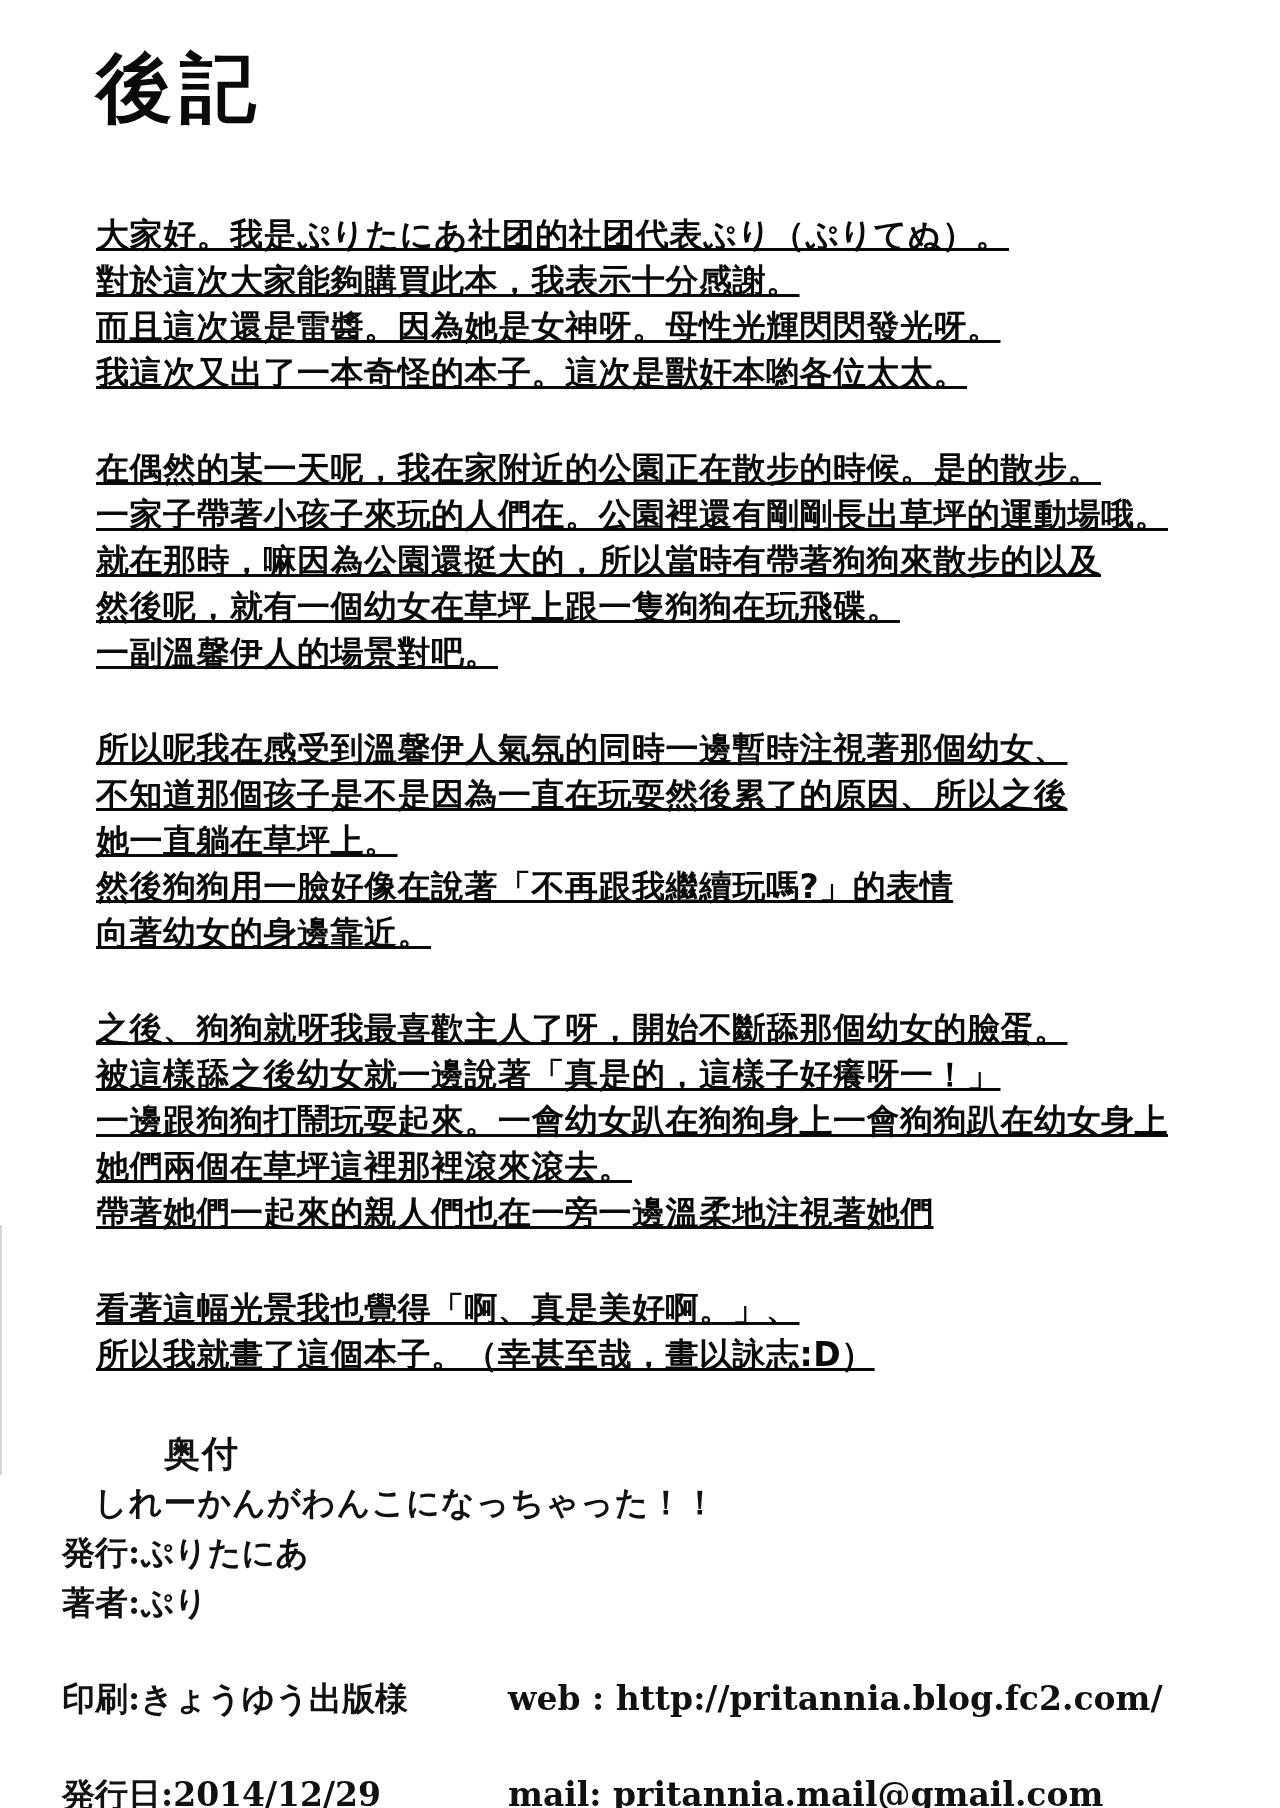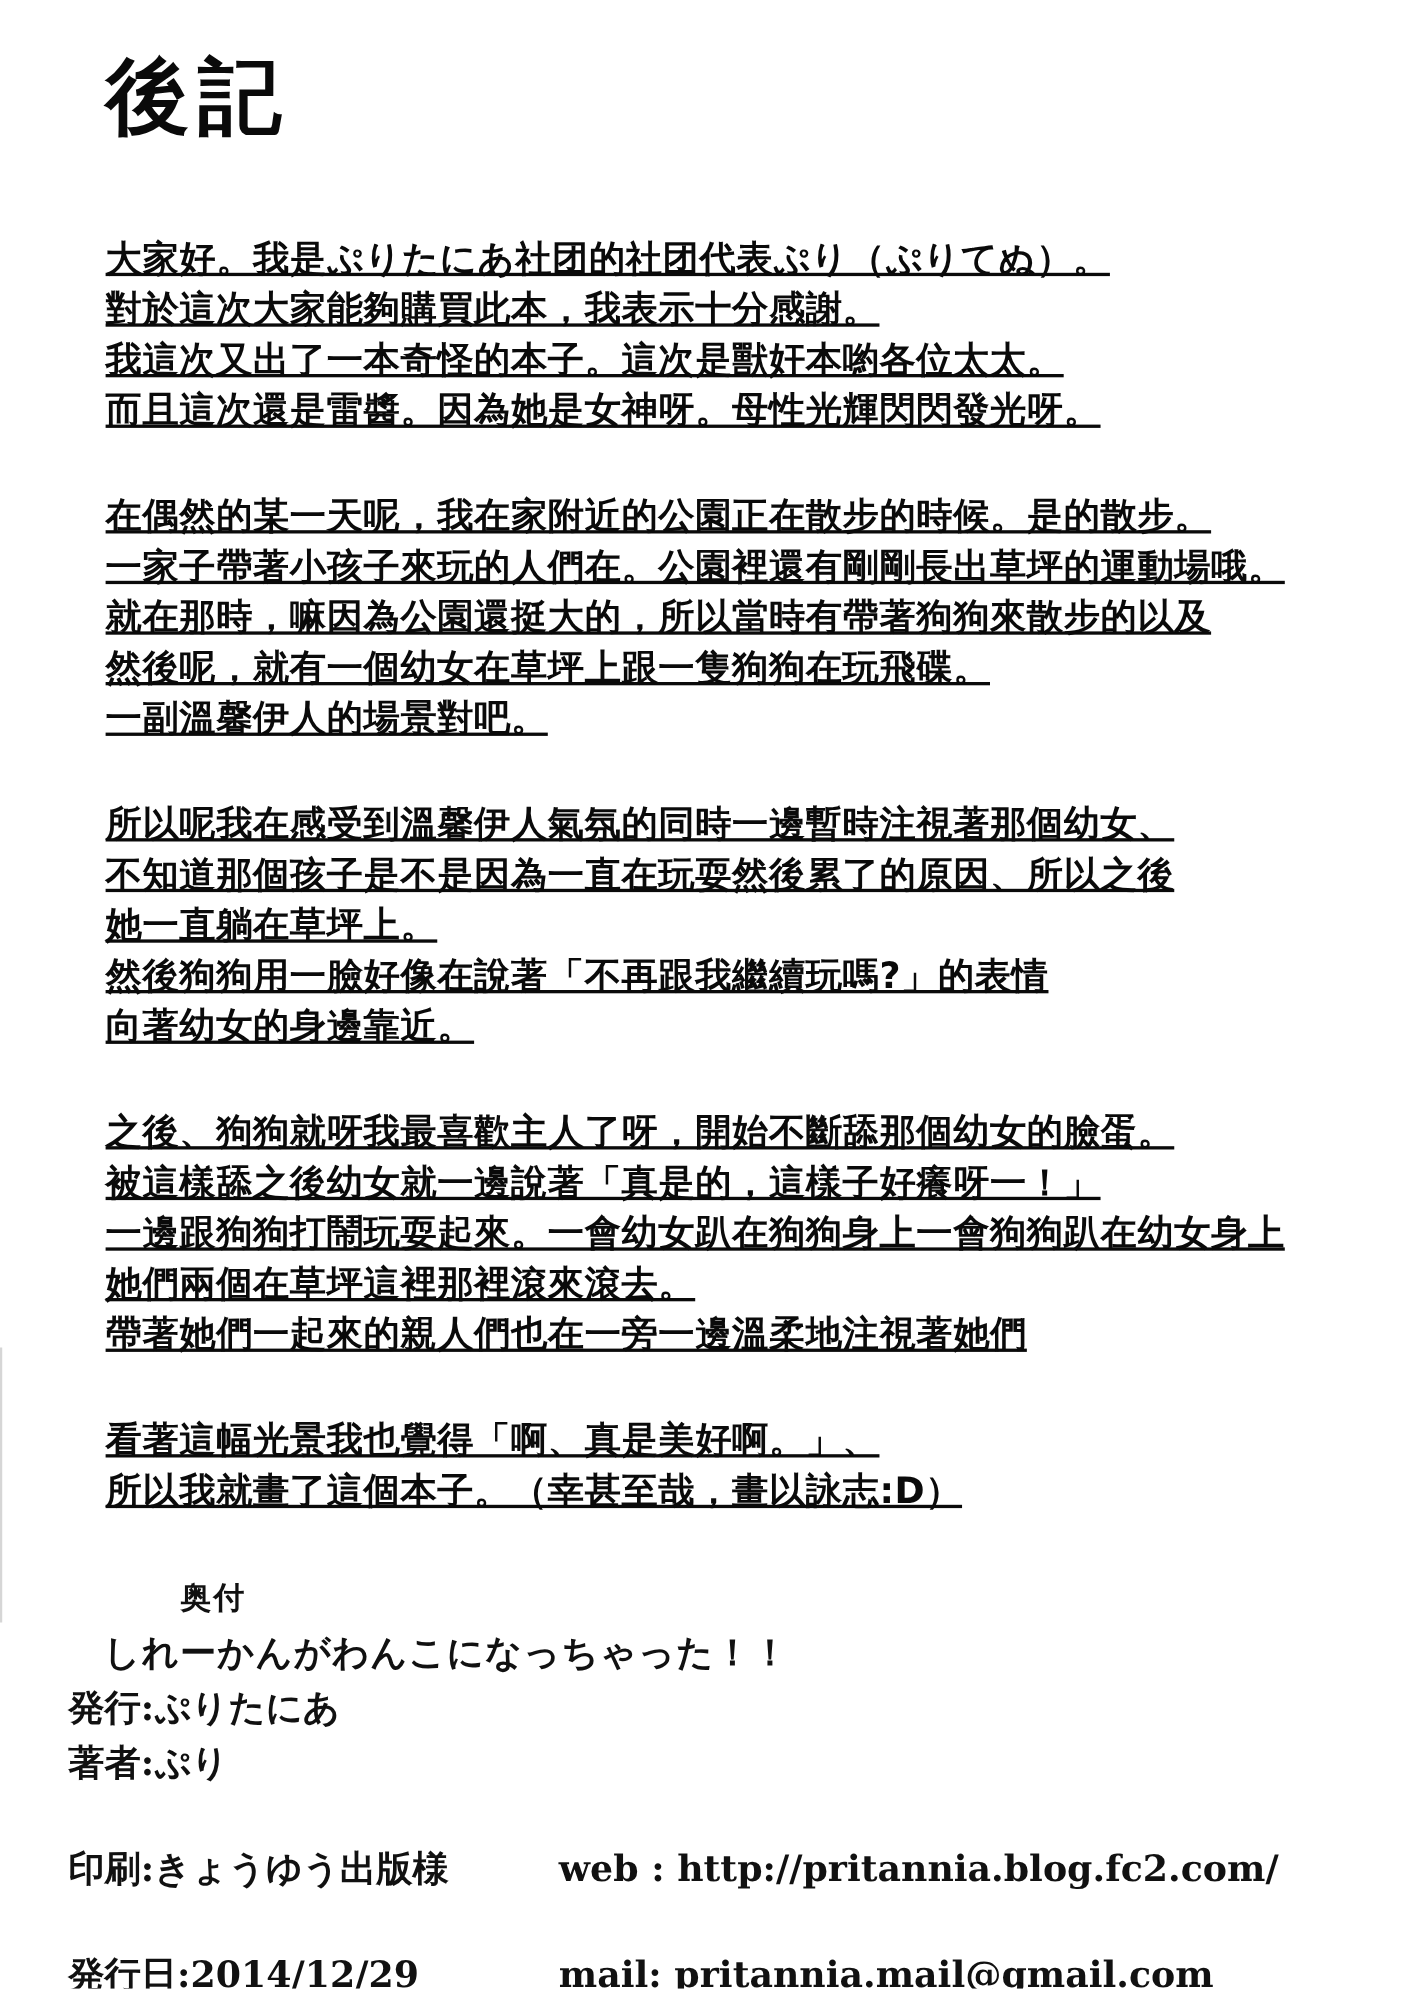--- a/index.html
+++ b/index.html
@@ -50,21 +50,21 @@
     line-height: 46px;
     white-space: nowrap;
   }
   .colophon {
     font-family: "DejaVu Serif", "Liberation Serif", serif;
     font-weight: 700;
     font-size: 33px;
     color: #111111;
   }
   .colophon-heading {
-    font-size: 28px;
+    font-size: 36px;
     line-height: 50px;
     margin-left: 102px;
     letter-spacing: 2px;
   }
   .colophon-line {
     line-height: 50px;
     white-space: nowrap;
   }
   .book-title {
     margin-left: 32px;
@@ -99,22 +99,22 @@
 <div class="page">
 
   <div class="scan-artifact"></div>
 
   <h1 class="title">後記</h1>
 
   <div class="afterword">
     <div class="para">
         <div class="line">大家好。我是ぷりたにあ社团的社团代表ぷり（ぷりてぬ）。</div>
         <div class="line">對於這次大家能夠購買此本，我表示十分感謝。</div>
+        <div class="line">而且這次還是雷醬。因為她是女神呀。母性光輝閃閃發光呀。</div>
         <div class="line">我這次又出了一本奇怪的本子。這次是獸奸本喲各位太太。</div>
-        <div class="line">而且這次還是雷醬。因為她是女神呀。母性光輝閃閃發光呀。</div>
       </div>
     <div class="para">
         <div class="line">在偶然的某一天呢，我在家附近的公園正在散步的時候。是的散步。</div>
         <div class="line">一家子帶著小孩子來玩的人們在。公園裡還有剛剛長出草坪的運動場哦。</div>
         <div class="line">就在那時，嘛因為公園還挺大的，所以當時有帶著狗狗來散步的以及</div>
         <div class="line">然後呢，就有一個幼女在草坪上跟一隻狗狗在玩飛碟。</div>
         <div class="line">一副溫馨伊人的場景對吧。</div>
       </div>
     <div class="para">
         <div class="line">所以呢我在感受到溫馨伊人氣氛的同時一邊暫時注視著那個幼女、</div>

